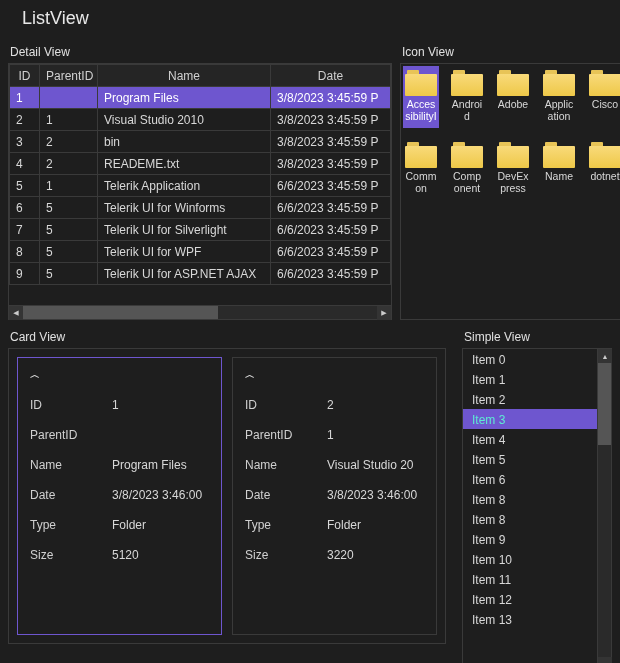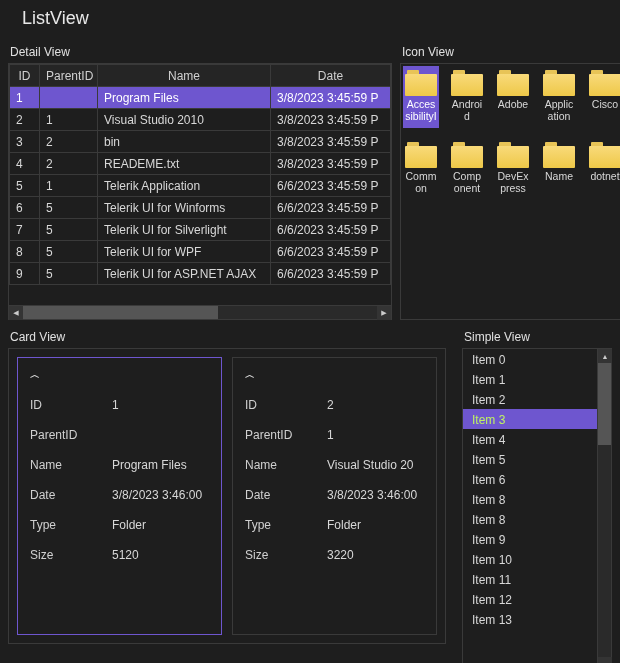--- a/index.html
+++ b/index.html
@@ -186,21 +186,21 @@
   .simple-list {
     flex: 1;
     overflow: hidden;
   }
   .simple-item {
     padding: 3px 8px;
     height: 20px;
     cursor: pointer;
     border: 1px solid transparent;
   }
-  .simple-item.selected { background: #6e56cf; color: #bef264; }
+  .simple-item.selected { background: #6e56cf; color: #5eead4; }
 </style>
 </head>
 <body>
 
 <div class="title">ListView</div>
 
 <div class="outer">
 
   <div>
     <div class="panel-label">Detail View</div>

